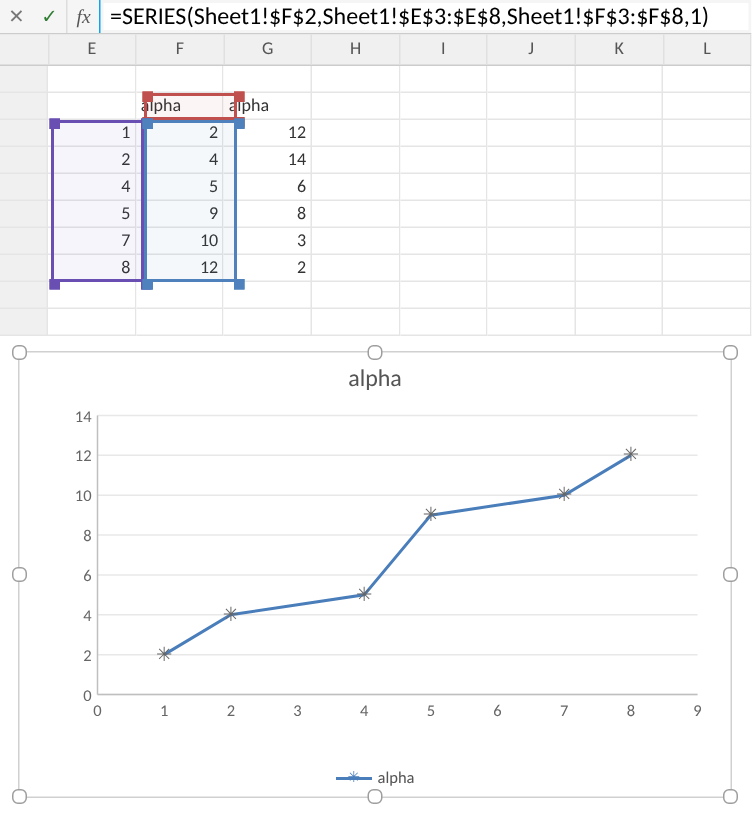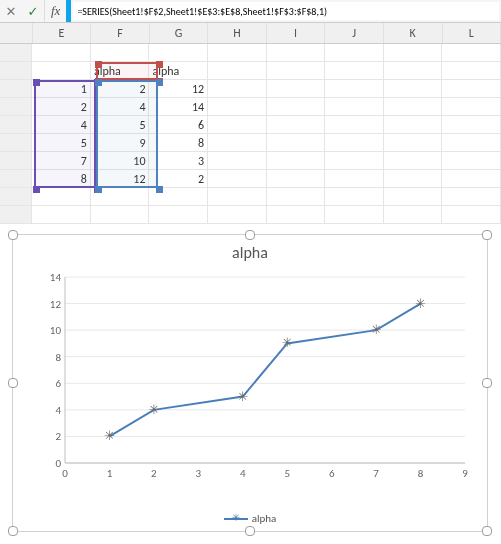--- a/index.html
+++ b/index.html
@@ -1,22 +1,22 @@
 <!DOCTYPE html>
 <html><head>
 <meta charset="utf-8">
 <style>
 html,body{margin:0;padding:0;font-family:Calibri,Arial,sans-serif;font-size:12px;color:#333;background:#fff}
 .wrap{width:501px;height:544px;position:relative;overflow:hidden}
 
 .fbar{display:flex;align-items:center;height:22px;border-bottom:1px solid #ccc;background:#f5f5f5}
 .fbtn{width:22px;height:22px;display:flex;align-items:center;justify-content:center;color:#777;font-size:13px}
 .fbtn.ok{color:#2e7d32}
-.fx{font-style:italic;font-family:'Times New Roman',serif;font-size:13px;color:#555;padding:0 6px;border-left:1px solid #ddd;border-right:5px solid #0ea5e9;height:22px;line-height:22px}
-.fin{flex:1;border:none;background:#fff;height:18px;margin:2px;padding:0 4px;font-size:10px;font-family:Calibri,Arial}
+.fx{font-style:italic;font-family:'Times New Roman',serif;font-size:13px;color:#555;padding:0 6px;border-left:1px solid #ddd;border-right:1px solid #0ea5e9;height:22px;line-height:22px}
+.fin{flex:1;border:none;background:#fff;height:18px;margin:2px;padding:0 4px;font-size:16px;font-family:Calibri,Arial}
 
 .cols{display:flex;height:20px;background:#f0f0f0;border-bottom:1px solid #ccc}
 .ch{width:62px;text-align:center;line-height:20px;color:#555;border-right:1px solid #e0e0e0;font-size:12px}
 .ch.first{width:34px}
 
 .grid{position:relative}
 .row{display:flex;height:18px}
 .cell{width:62px;height:18px;line-height:18px;border-right:1px solid #e5e5e5;border-bottom:1px solid #e5e5e5;padding:0 3px;box-sizing:border-box;text-align:right;background:#fff}
 .cell.rowhdr{width:34px;text-align:center;background:#f0f0f0;color:#555}
 .cell.txt{text-align:left}

